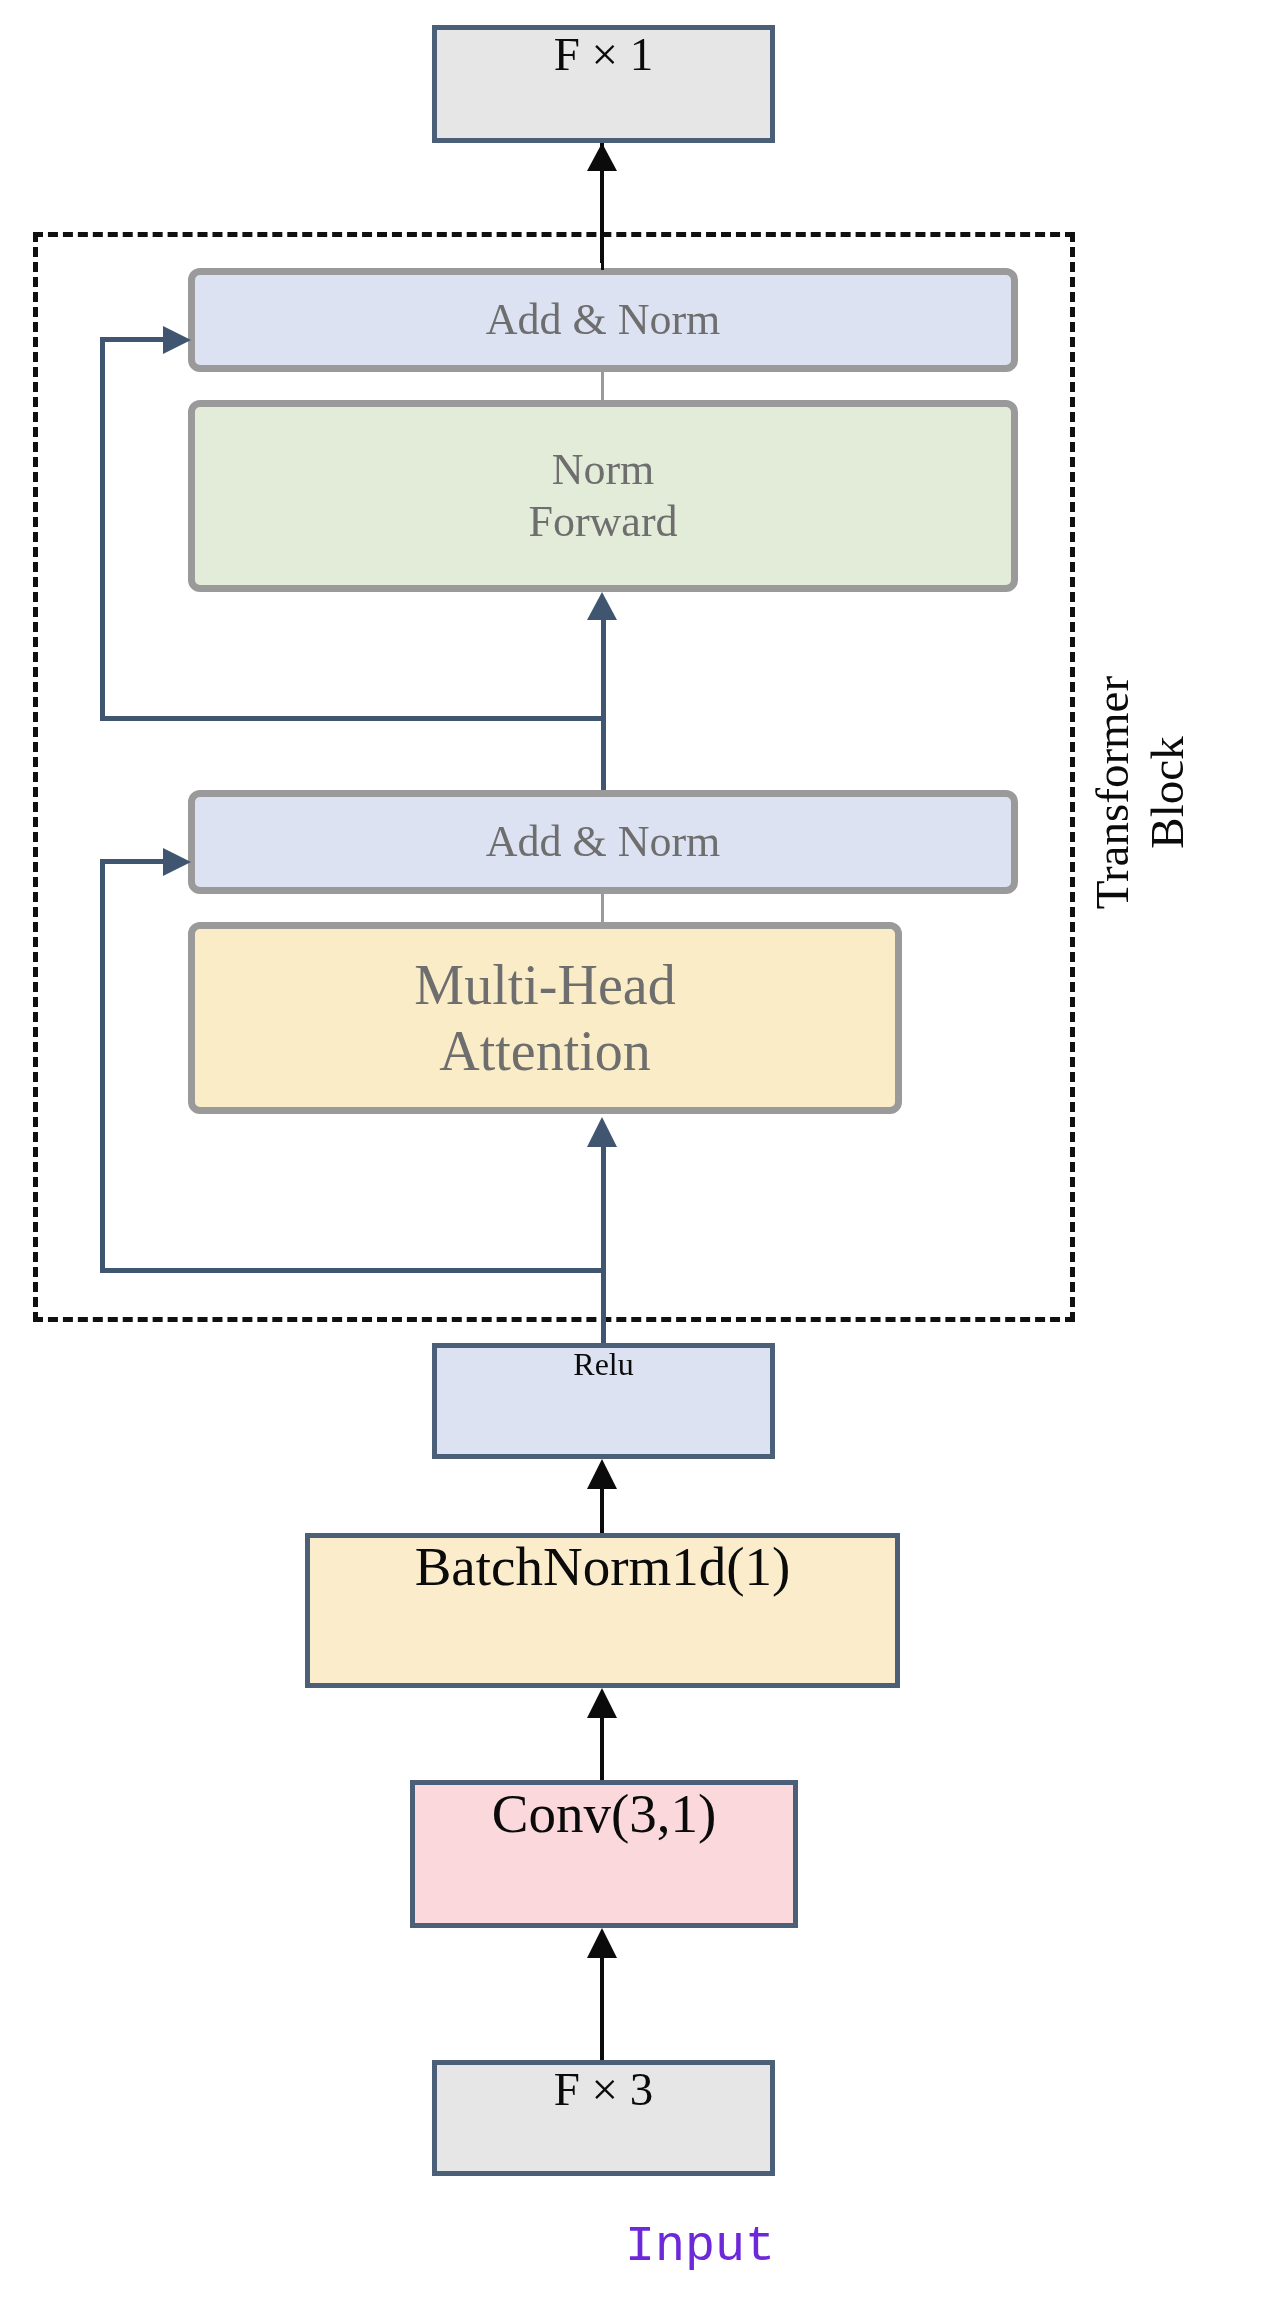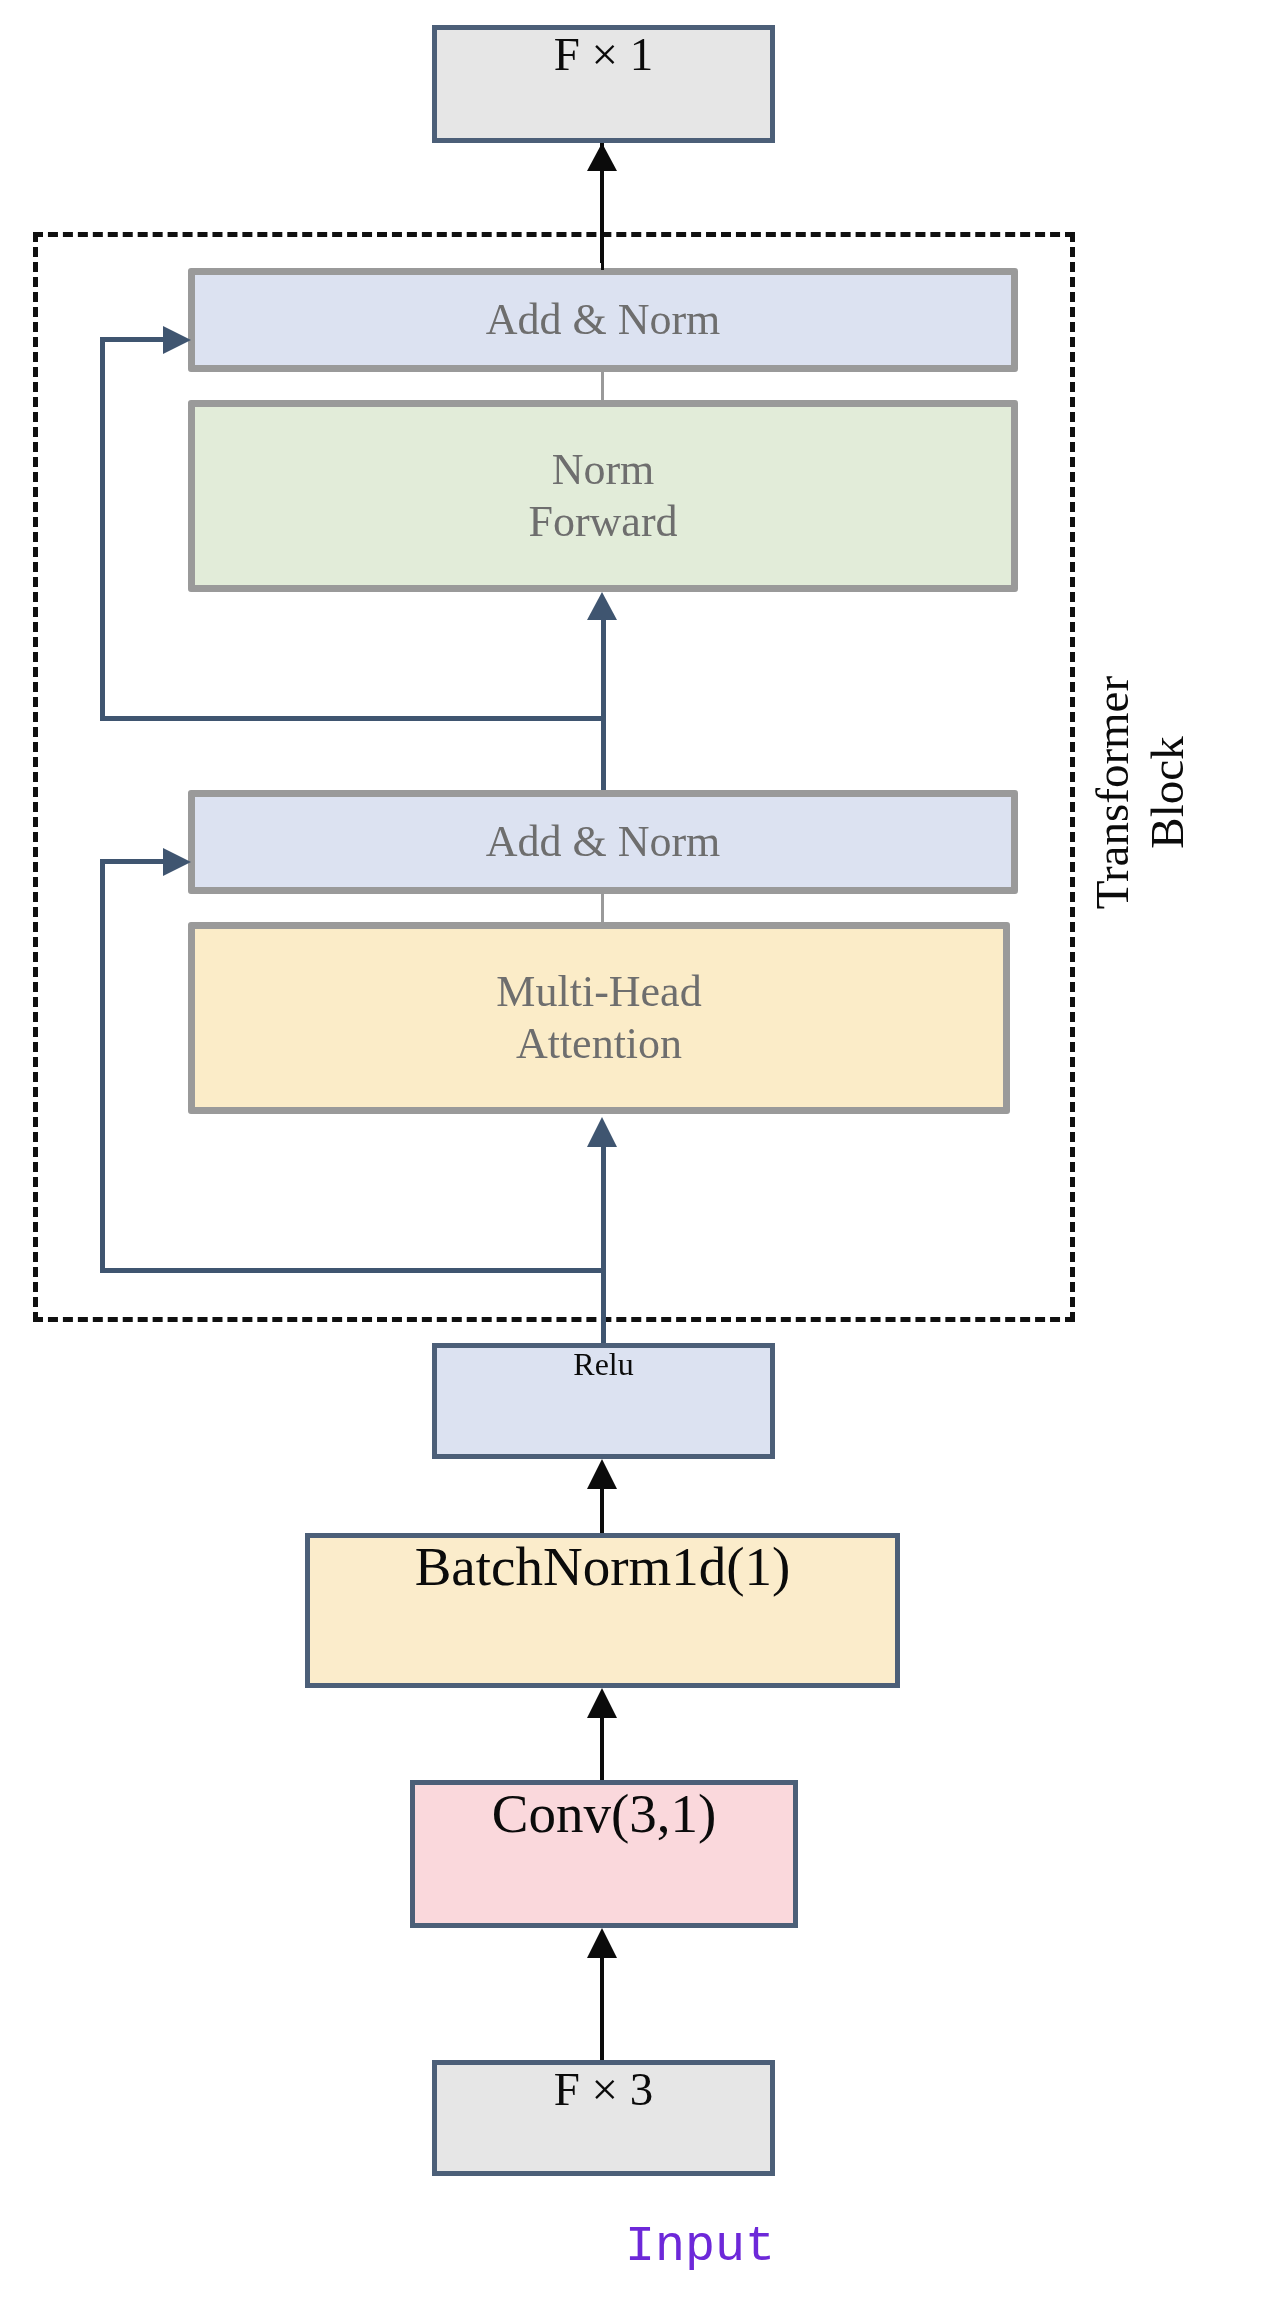--- a/index.html
+++ b/index.html
@@ -30,21 +30,21 @@
     font-family: "Liberation Serif", "DejaVu Serif", serif;
     line-height: 1.05;
     white-space: nowrap;
   }
 
   
   .round-node {
     position: absolute;
     box-sizing: border-box;
     border: 7px solid #9a9a9a;
-    border-radius: 3px;
+    border-radius: 12px;
     display: flex;
     flex-direction: column;
     align-items: center;
     justify-content: center;
     color: #6e6e6e;
     font-family: "Liberation Serif", "DejaVu Serif", serif;
     line-height: 1.18;
     white-space: nowrap;
   }
   .round-node .ln { display: block; }
@@ -134,22 +134,22 @@
   <div class="arrow-right" style="left:163px; top:326px; border-left:28px solid #3f5570;"></div>
 
   <div class="vline" style="left:601px; top:606px; width:5px; height:186px; background:#3f5570;"></div>
   <div class="arrow-up" style="left:587px; top:592px; border-bottom:28px solid #3f5570;"></div>
 
   <div class="round-node" style="left:188px; top:790px; width:830px; height:104px;
               background:#dce2f1; font-size:44px;">
     <span class="ln">Add &amp; Norm</span>
   </div>
 
-  <div class="round-node" style="left:188px; top:922px; width:822px; height:192px;
-              background:#fbecc8; font-size:44px;">
+  <div class="round-node" style="left:188px; top:922px; width:714px; height:192px;
+              background:#fbecc8; font-size:56px;">
     <span class="ln">Multi-Head</span>
     <span class="ln">Attention</span>
   </div>
 
   <div class="vline" style="left:601px; top:894px; width:3px; height:30px; background:#9a9a9a;"></div>
 
   <div class="hline" style="left:100px; top:1268px; width:503px; height:5px; background:#3f5570;"></div>
   <div class="vline" style="left:100px; top:859px; width:5px; height:414px; background:#3f5570;"></div>
   <div class="hline" style="left:100px; top:859px; width:72px; height:5px; background:#3f5570;"></div>
   <div class="arrow-right" style="left:163px; top:848px; border-left:28px solid #3f5570;"></div>

